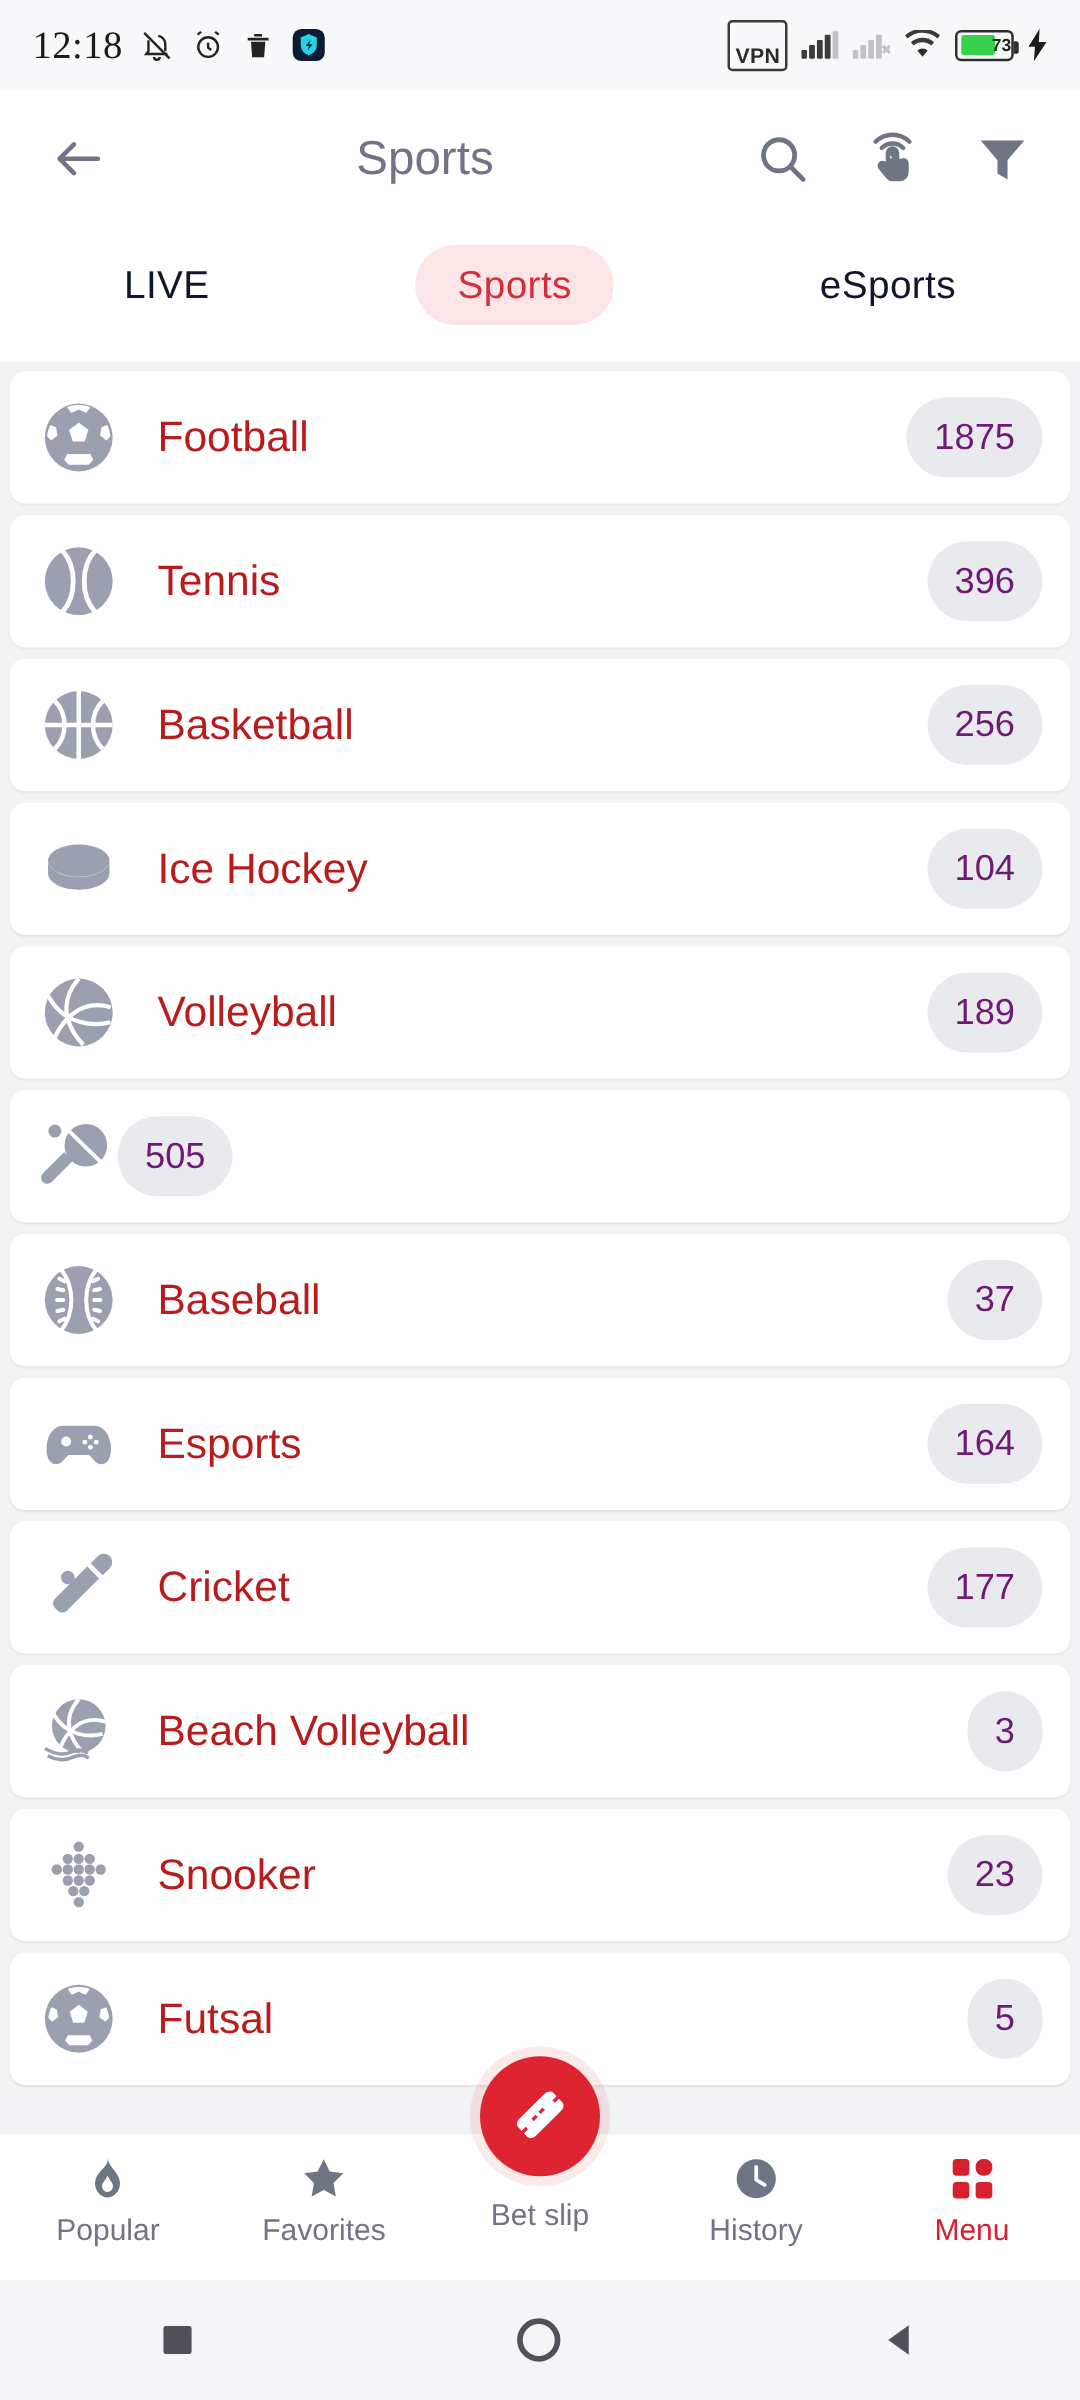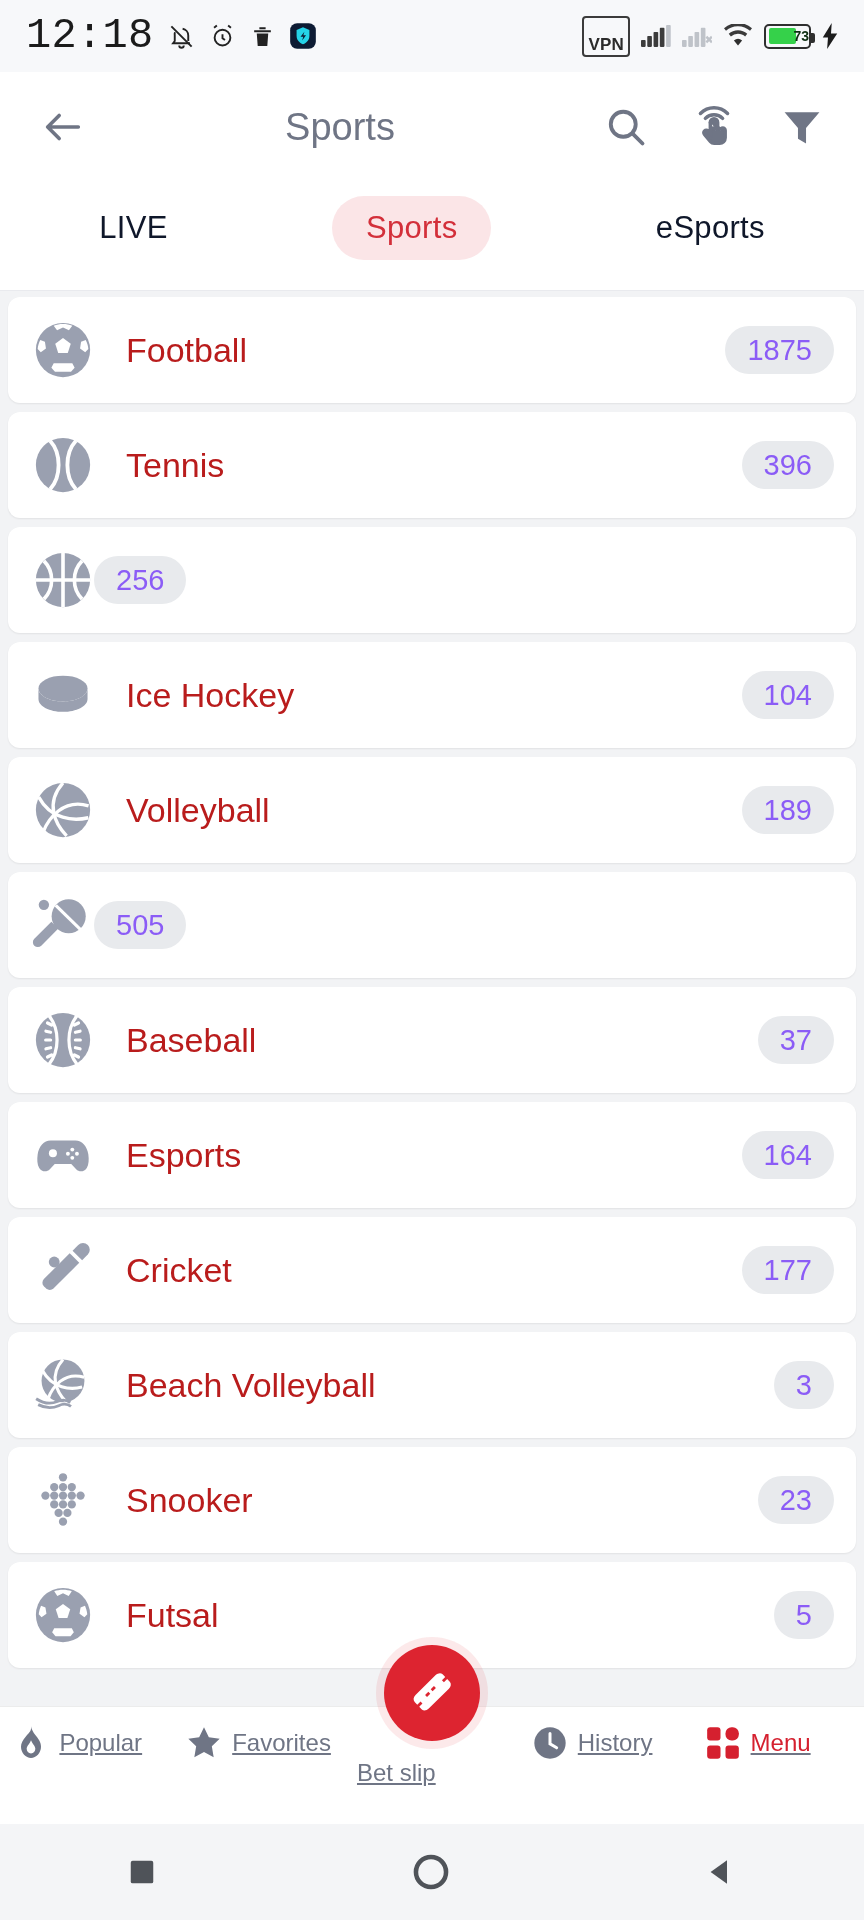--- a/index.html
+++ b/index.html
@@ -32,24 +32,24 @@
     padding: 0 26px;
     flex: 0 0 auto;
     box-sizing: border-box;
   }
   .status-left {
     display: flex;
     align-items: center;
     gap: 14px;
   }
   .status-clock {
-    font-size: 42px;
+    font-size: 31px;
     color: #1b1b1b;
     letter-spacing: .3px;
-    font-family: Liberation Mono, monospace;
+    font-family: Liberation Serif, serif;
   }
   .status-right {
     margin-left: auto;
     display: flex;
     align-items: center;
     gap: 11px;
   }
   .vpn-box {
     border: 2.5px solid #3b3b3b;
     border-radius: 4px;
@@ -178,24 +178,24 @@
   }
   .row-label {
     font-size: 34px;
     color: #b91c1c;
     margin-left: 32px;
     flex: 1 1 auto;
     font-family: "Liberation Sans", sans-serif;
   }
   .row-badge {
     min-width: 52px;
-    height: 48px;
+    height: 64px;
     border-radius: 40px;
     background: #e8eaed;
-    color: #8b5cf6;
+    color: #701a75;
     font-size: 29px;
     display: flex;
     align-items: center;
     justify-content: center;
     padding: 16px 22px;
     box-sizing: border-box;
   }
 
   
   .bottomnav {
@@ -205,25 +205,25 @@
     align-items: flex-start;
     justify-content: space-around;
     flex: 0 0 auto;
     position: relative;
     border-top: 1px solid #ececec;
     padding-top: 16px;
     box-sizing: border-box;
   }
   .navitem {
     display: flex;
+    flex-direction: column;
     align-items: center;
     gap: 8px;
     width: 150px;
     color: #6f7585;
-    text-decoration: underline;
   }
   .navitem .navlabel {
     font-size: 24px;
     color: #6f7585;
   }
   .navitem.active .navlabel { color: #d5202f; }
   .navitem.center .navlabel { margin-top: 36px; }
   .fab {
     position: absolute;
     left: 50%;
@@ -390,20 +390,21 @@
       <div class="row">
         <span class="row-icon">
           <svg width="62" height="62" viewBox="0 0 24 24">
       <circle cx="12" cy="12" r="10.5" fill="#9aa0b0"></circle>
       <g fill="none" stroke="#ffffff" stroke-width="1.4">
         <path d="M12 1.5v21M1.5 12h21"></path>
         <path d="M4.6 4.6c4 4 4 10.8 0 14.8M19.4 4.6c-4 4-4 10.8 0 14.8"></path>
       </g>
     </svg>
         </span>
+        <span class="row-label">Basketball</span>
         <span class="row-badge">256</span>
       </div>
       <div class="row">
         <span class="row-icon">
           <svg width="62" height="62" viewBox="0 0 24 24" fill="#9aa0b0">
       <ellipse cx="12" cy="9.5" rx="9.5" ry="5"></ellipse>
       <path d="M2.5 9.5v4c0 2.8 4.3 5 9.5 5s9.5-2.2 9.5-5v-4c0 2.8-4.3 5-9.5 5s-9.5-2.2-9.5-5z"></path>
     </svg>
         </span>
         <span class="row-label">Ice Hockey</span>

